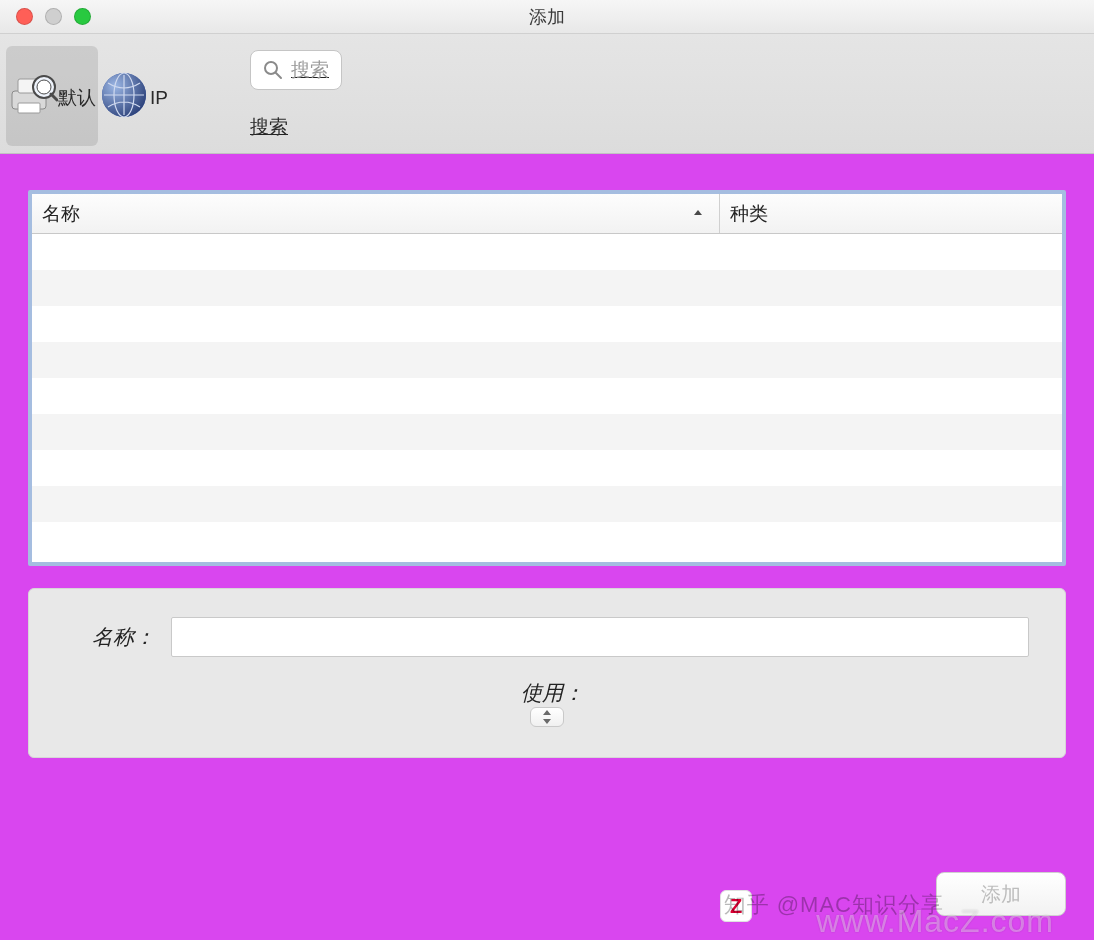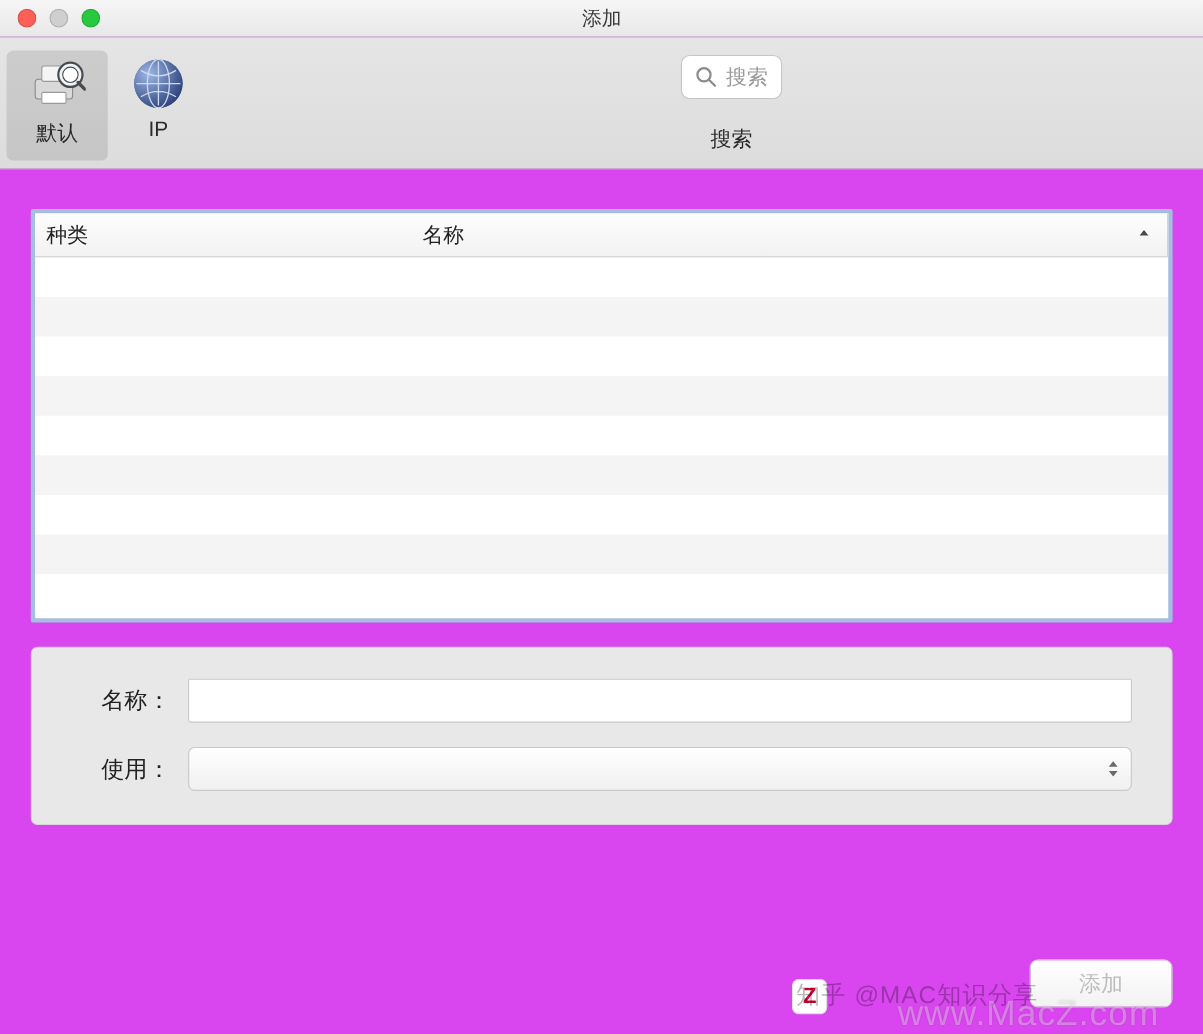--- a/index.html
+++ b/index.html
@@ -11,26 +11,26 @@
   .traffic { display: flex; gap: 12px; margin-left: 16px; }
   .tl { width: 17px; height: 17px; border-radius: 50%; border: 0.5px solid rgba(0,0,0,.15); }
   .tl.red { background: #ff5f57; }
   .tl.yellow { background: #cfcfcf; }
   .tl.green { background: #28c940; }
   .title { position: absolute; left: 0; right: 0; text-align: center; font-size: 18px; color: #3a3a3a; pointer-events: none; }
 
   
   .toolbar { height: 120px; background: linear-gradient(#e5e5e5,#dcdcdc); border-bottom: 1px solid #c2c2c2; display: flex; align-items: flex-start; padding: 12px 14px 6px 6px; }
   .tb-buttons { display: flex; }
-  .tb-item { width: 92px; height: 100px; display: flex; flex-direction: column; align-items: center; justify-content: flex-start; padding-top: 4px; font-size: 19px; color: #2a2a2a; border-radius: 6px; }
+  .tb-item { width: 92px; height: 100px; display: flex; align-items: center; justify-content: flex-start; padding-top: 4px; font-size: 19px; color: #2a2a2a; border-radius: 6px; }
   .tb-item.active { background: rgba(0,0,0,.10); }
   .tb-item .ic { width: 52px; height: 52px; margin-bottom: 6px; display: flex; align-items: center; justify-content: center; }
   .tb-item .lbl { }
 
-  .tb-search-wrap { flex: 1; display: flex; flex-direction: column; align-items: center; margin-left: 60px; }
+  .tb-search-wrap { flex: 1; display: flex; flex-direction: column; align-items: flex-start; margin-left: 60px; text-decoration: underline; }
   .searchbox { height: 40px; border: 1px solid #c5c5c5; border-radius: 8px; background: #fff; display: flex; align-items: center; padding: 0 12px; color: #8a8a8a; margin-top: 4px; }
   .searchbox svg { flex-shrink: 0; margin-right: 8px; }
   .searchbox .ph { font-size: 19px; color: #9a9a9a; }
   .search-label { text-align: center; font-size: 19px; color: #2a2a2a; margin-top: 24px; }
 
   
   .content { padding: 36px 28px 20px 28px; }
 
   .listbox { border: 4px solid #a5bde0; border-radius: 2px; background: #fff; height: 376px; display: flex; flex-direction: column; }
   .list-head { height: 40px; display: flex; align-items: stretch; background: linear-gradient(#fdfdfd,#f2f2f2); border-bottom: 1px solid #c8c8c8; }
@@ -39,22 +39,22 @@
   .col.kind { flex: 1; border-right: none; }
   .sort { margin-right: 4px; }
   .list-body { flex: 1; overflow: hidden; }
   .row { height: 36px; }
   .row.even { background: #ffffff; }
   .row.odd  { background: #f4f4f4; }
 
   
   .formpanel { margin-top: 22px; background: #e8e8e8; border: 1px solid #d6d6d6; border-radius: 6px; padding: 28px 36px 30px 36px; }
   .form-row { display: flex; align-items: center; margin-bottom: 22px; }
-  .form-row:last-child { margin-bottom: 0; }
-  .form-label { width: 90px; text-align: right; font-size: 21px; color: #222; margin-right: 16px; }
+  .form-row:last-child { margin-bottom: 0; flex-direction: column; }
+  .form-label { width: 90px; text-align: right; font-size: 21px; color: #222; margin-right: 16px; font-style: italic; }
   .form-input { flex: 1; height: 40px; background: #fff; border: 1px solid #c9c9c9; border-radius: 2px; }
   .form-select { flex: 1; height: 40px; background: linear-gradient(#ffffff,#f0f0f0); border: 1px solid #c9c9c9; border-radius: 6px; display: flex; align-items: center; justify-content: flex-end; padding: 0 10px; }
   .stepper { display: flex; flex-direction: column; line-height: 8px; color: #666; font-size: 12px; }
 
   
   .footer { position: absolute; right: 28px; bottom: 24px; }
   .add-btn { min-width: 130px; height: 44px; border: 1px solid #d0d0d0; border-radius: 8px; background: linear-gradient(#ffffff,#f2f2f2); color: #bdbdbd; font-size: 20px; display: flex; align-items: center; justify-content: center; }
 
   
   .wm1 { position: absolute; right: 150px; bottom: 20px; font-size: 22px; color: rgba(0,0,0,.28); pointer-events: none; letter-spacing: 1px; }
@@ -122,30 +122,30 @@
         <span class="ph">搜索</span>
       </div>
       <div class="search-label">搜索</div>
     </div>
   </div>
 
   <div class="content">
 
     <div class="listbox">
       <div class="list-head">
-        <div class="col kind">
-          <span>种类</span>
-        </div>
         <div class="col name">
           <span>名称</span>
           <span class="sort">
             <svg width="14" height="14" viewBox="0 0 14 14">
                 <path d="M7 4 L11 9 H3 Z" fill="#4a4a4a"></path>
               </svg>
           </span>
+        </div>
+        <div class="col kind">
+          <span>种类</span>
         </div>
       </div>
       <div class="list-body">
         <div class="row even"></div>
         <div class="row odd"></div>
         <div class="row even"></div>
         <div class="row odd"></div>
         <div class="row even"></div>
         <div class="row odd"></div>
         <div class="row even"></div>

